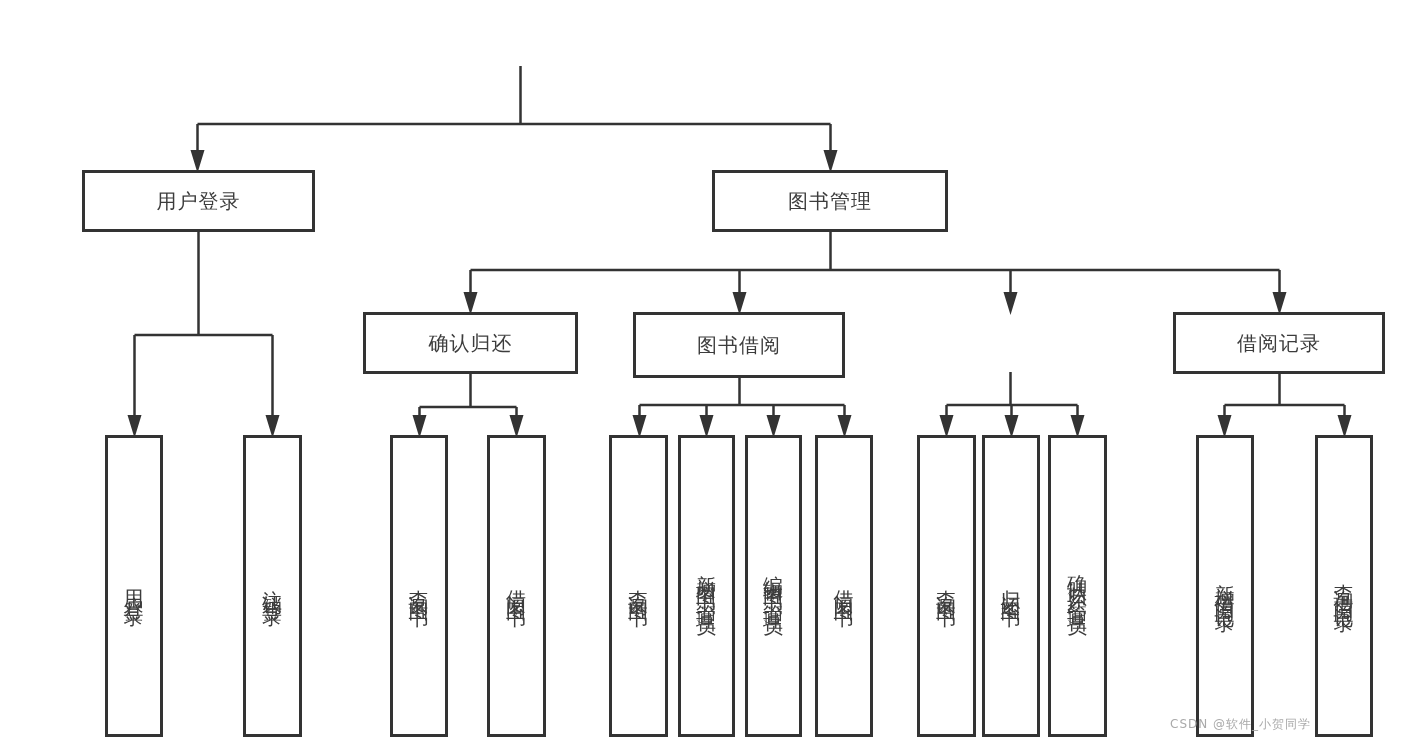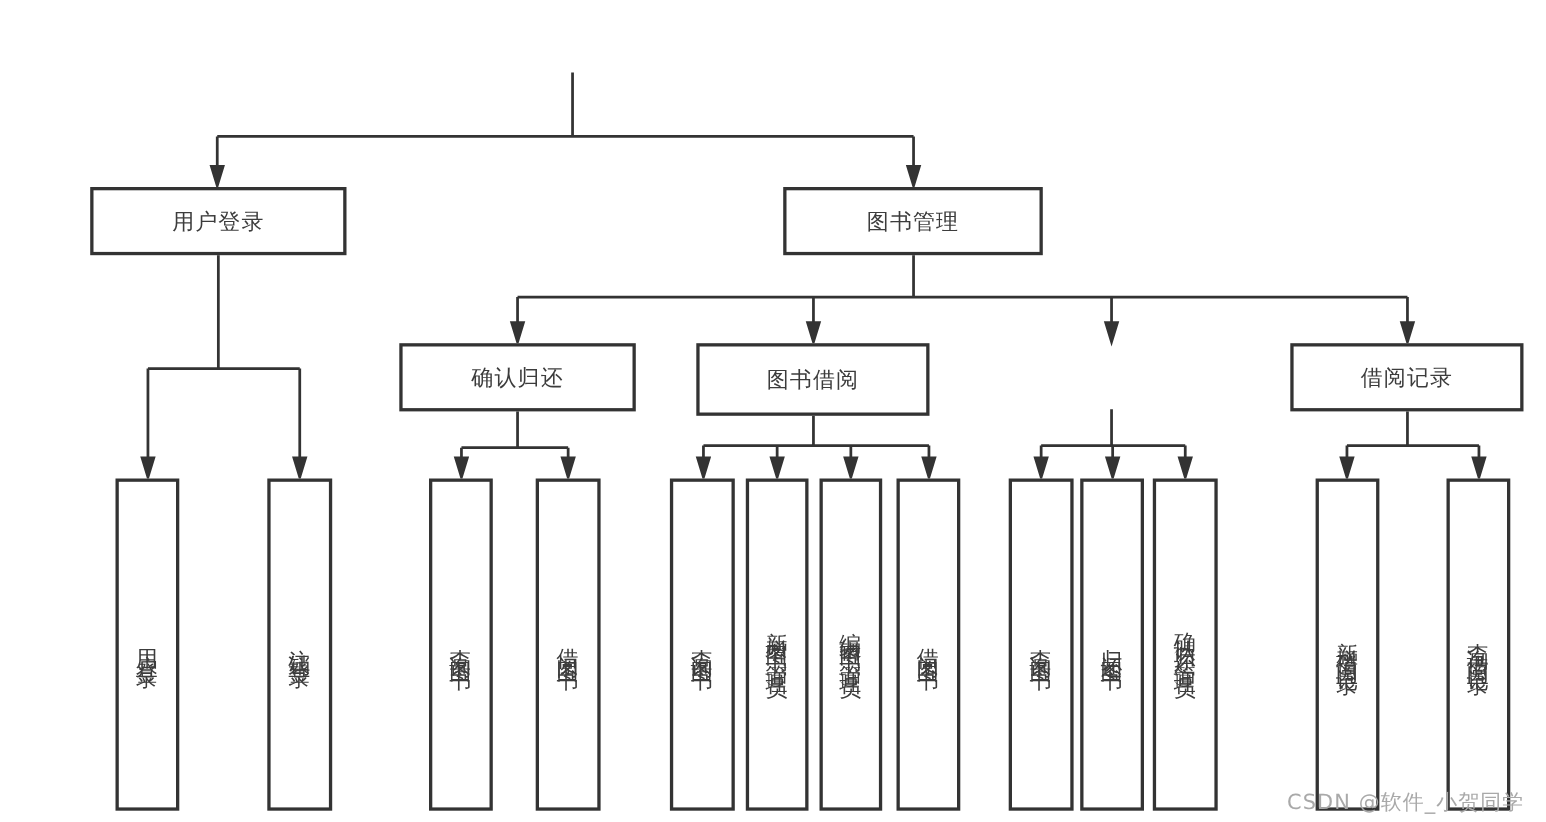--- a/index.html
+++ b/index.html
@@ -8,21 +8,21 @@
     font-family:"DejaVu Sans","Liberation Sans",sans-serif;overflow:hidden;
   }
   .connectors{position:absolute;left:0;top:0;width:1405px;height:747px;}
   .box{
     position:absolute;box-sizing:border-box;border:3px solid #333333;background:#ffffff;
     display:flex;align-items:center;justify-content:center;color:#3c3c3c;z-index:2;
   }
   .hlabel{font-size:20px;letter-spacing:1px;white-space:nowrap;}
   .vtext{writing-mode:vertical-rl;font-size:20px;letter-spacing:6px;line-height:1;white-space:nowrap;}
   .watermark{
-    position:absolute;left:1170px;top:716px;font-size:19px;color:#a9a9a9;
+    position:absolute;left:1170px;top:716px;font-size:12px;color:#a9a9a9;
     letter-spacing:1px;white-space:nowrap;z-index:3;
   }
 </style>
 </head>
 <body>
 
 <div class="canvas">
 
   <svg class="connectors" width="1405" height="747" viewBox="0 0 1405 747" xmlns="http://www.w3.org/2000/svg">
     <g stroke="#333333" stroke-width="2.5" fill="none">

